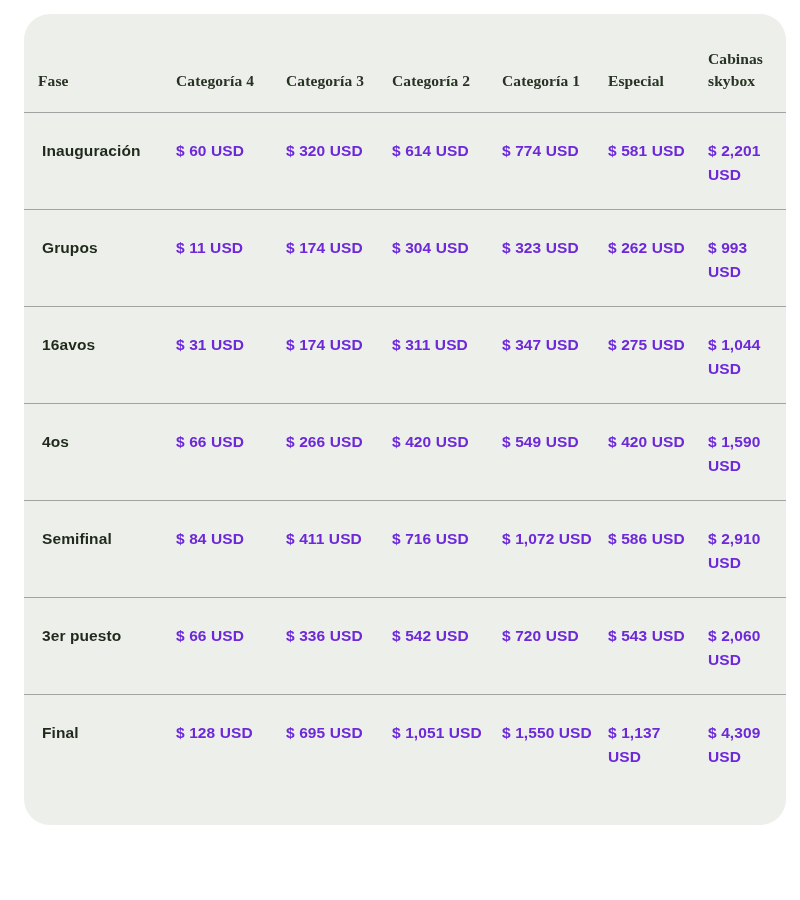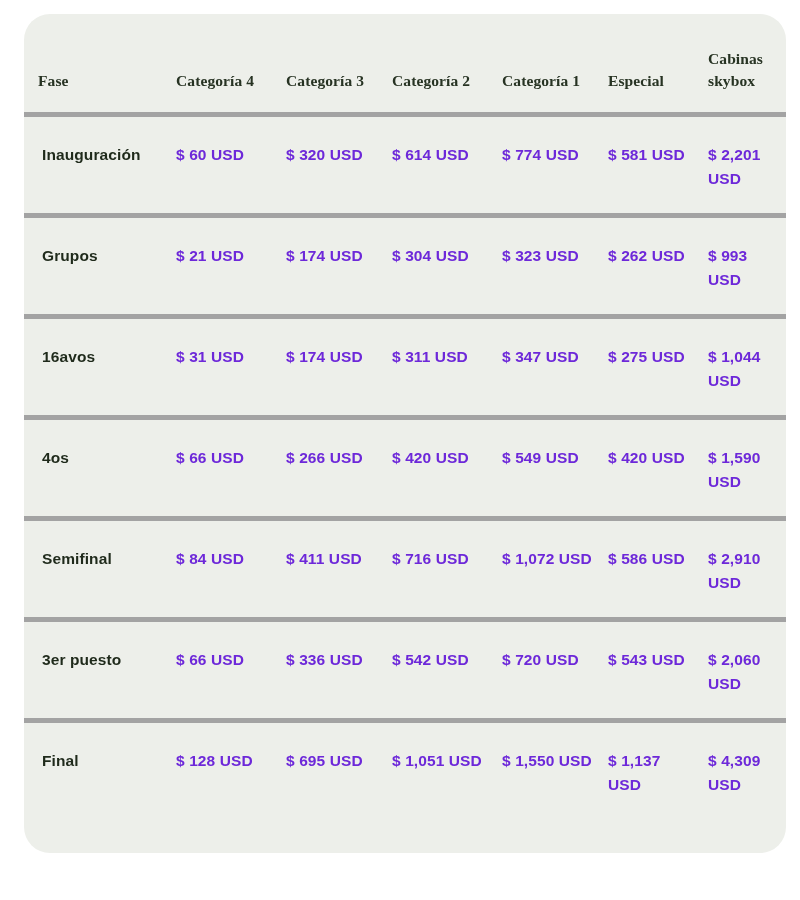--- a/index.html
+++ b/index.html
@@ -56,21 +56,21 @@
   thead th.phase-head {
     padding-left: 14px;
   }
   thead th .head-text {
     display: block;
     padding-bottom: 20px;
     font-family: Liberation Serif, serif;
   }
 
   tbody tr {
-    border-top: 5px solid #a3a3a3;
+    border-top: 1px solid #a3a3a3;
   }
 
   tbody td {
     vertical-align: top;
     text-align: left;
     padding: 26px 14px 0 0;
     height: 70px;
     color: #6d28d9;
     font-size: 15.5px;
     font-weight: bold;
@@ -133,21 +133,21 @@
         <td class="phase-cell">Inauguración</td>
         <td>$ 60 USD</td>
         <td>$ 320 USD</td>
         <td>$ 614 USD</td>
         <td>$ 774 USD</td>
         <td>$ 581 USD</td>
         <td>$ 2,201 USD</td>
       </tr>
       <tr>
         <td class="phase-cell">Grupos</td>
-        <td>$ 21 USD</td>
+        <td>$ 11 USD</td>
         <td>$ 174 USD</td>
         <td>$ 304 USD</td>
         <td>$ 323 USD</td>
         <td>$ 262 USD</td>
         <td>$ 993 USD</td>
       </tr>
       <tr>
         <td class="phase-cell">16avos</td>
         <td>$ 31 USD</td>
         <td>$ 174 USD</td>

